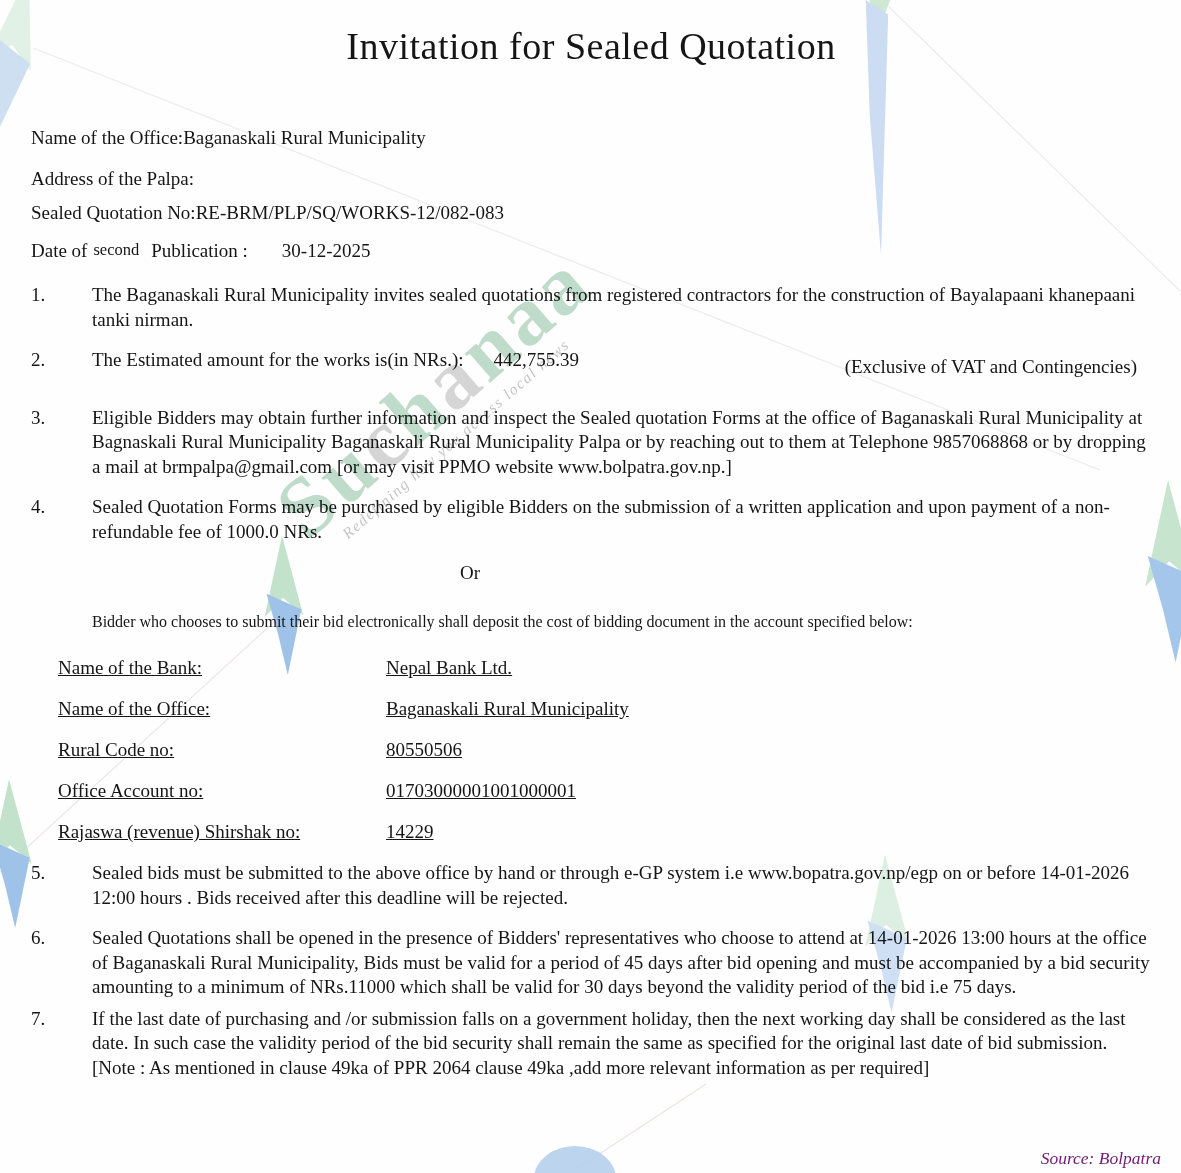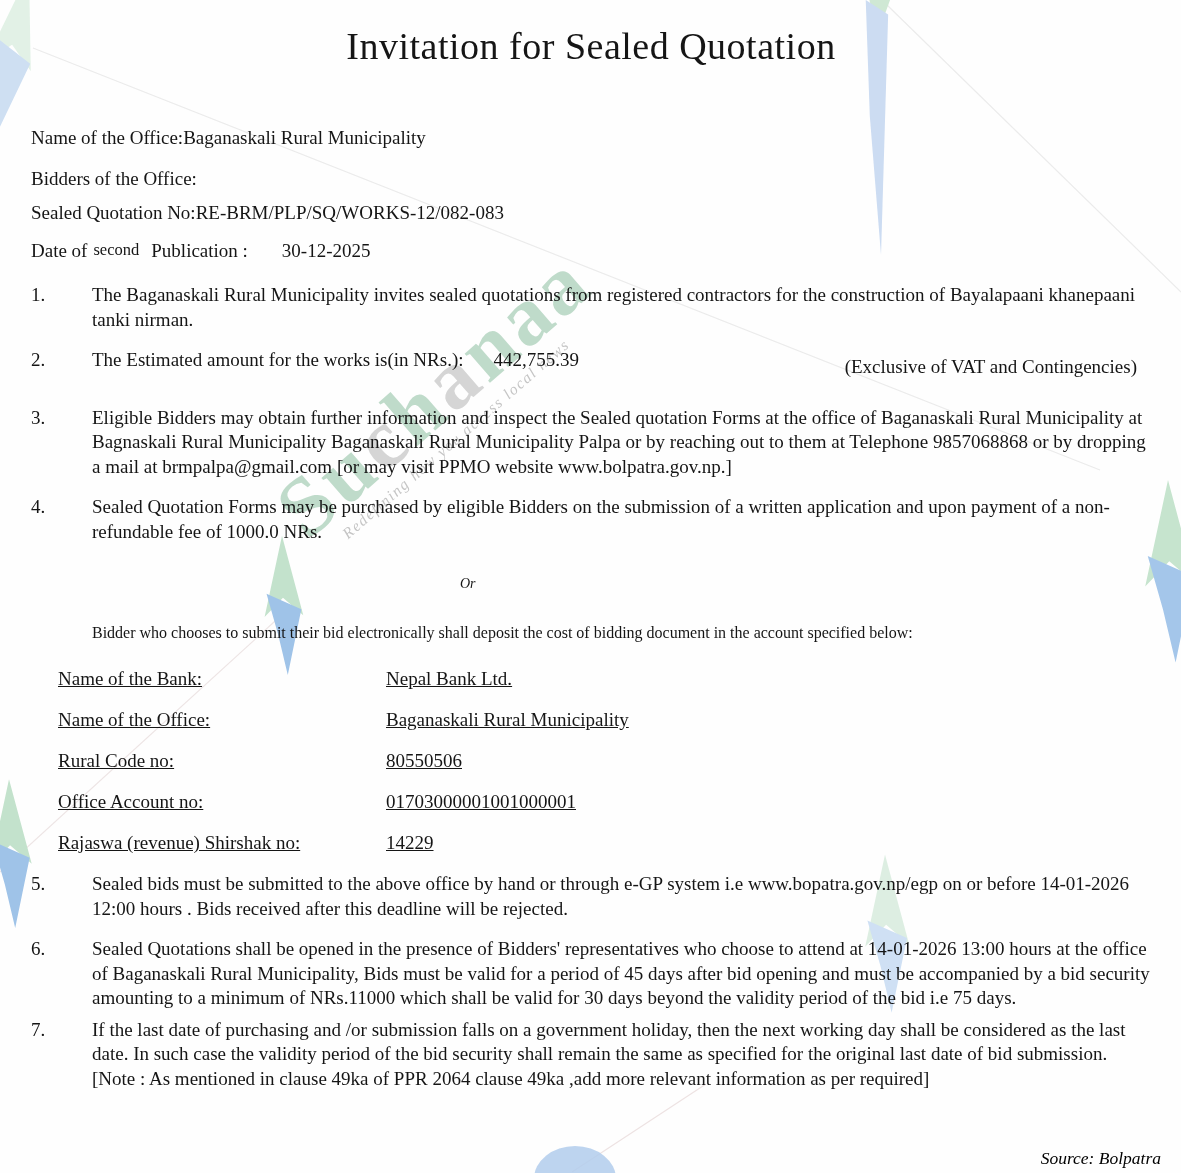--- a/index.html
+++ b/index.html
@@ -45,30 +45,30 @@
   .pub-value { margin-left:34px; }
   .items { margin-top:19px; }
   .item { display:flex; font-size:19px; line-height:24.5px; margin-bottom:16px; }
   .item .num { flex:0 0 61px; }
   .item .body { flex:1 1 auto; }
   .item.mb-lg { margin-bottom:26px; }
   .item.mb-sm { margin-bottom:7px; }
   .amount-row { display:flex; }
   .amount-val { margin-left:30px; }
   .aside { margin-left:auto; margin-right:14px; padding-top:7px; white-space:nowrap; }
-  .or-line { font-size:14px; line-height:24px; margin:28px 0 0 429px;font-style:italic; }
+  .or-line { font-size:19px; line-height:24px; margin:17px 0 0 429px; }
   .enote { font-size:16px; line-height:24px; margin:25px 0 0 61px; white-space:nowrap; }
   .bank { margin:22px 0 0 27px;text-decoration:underline; }
   .bank-row { display:flex; font-size:19px; line-height:24px; margin-bottom:17px; }
   .bank-label { flex:0 0 328px; }
   .items.cont { margin-top:3px; }
   .note-line { margin-top:0; }
   .source {
     position:absolute; right:20px; top:1148px; z-index:2;
-    font-style:italic; font-size:17.5px; color:#000000;
+    font-style:italic; font-size:17.5px; color:#701a75;
   }
 </style>
 </head>
 <body>
 
 <div class="page">
 
   <div class="wm-layer">
     <svg class="faint-lines" width="1181" height="1173" viewBox="0 0 1181 1173">
       <line x1="33" y1="48" x2="1100" y2="470" stroke="#dcdcdc" stroke-width="1.2" opacity="0.55"></line>
@@ -108,21 +108,21 @@
     <div class="wm-brand"><span class="wm-green">S</span><span class="wm-green">u</span><span class="wm-gray">c</span><span class="wm-green">h</span><span class="wm-gray">a</span><span class="wm-green">n</span><span class="wm-green">a</span><span class="wm-green">a</span></div>
     <div class="wm-tagline">Redefining how you access local news</div>
   </div>
 
   <div class="doc">
 
     <h1 class="title">Invitation for Sealed Quotation</h1>
 
     <p class="h-line office-line"><span>Name of the Office:</span><span>Baganaskali Rural Municipality</span></p>
 
-    <p class="h-line addr-label">Bidders of the Office:</p>
+    <p class="h-line addr-label">Address of the Palpa:</p>
 
     <p class="h-line quote-line"><span>Sealed Quotation No:</span><span>RE-BRM/PLP/SQ/WORKS-12/082-083</span></p>
 
     <p class="h-line pub-line"><span>Date of</span><span class="pub-word">second</span><span>Publication :</span><span class="pub-value">30-12-2025</span></p>
 
     <div class="items">
       <div class="item">
         <span class="num">1.</span>
         <div class="body">The Baganaskali Rural Municipality invites sealed quotations from registered contractors for the construction of Bayalapaani khanepaani tanki nirman.</div>
       </div>

